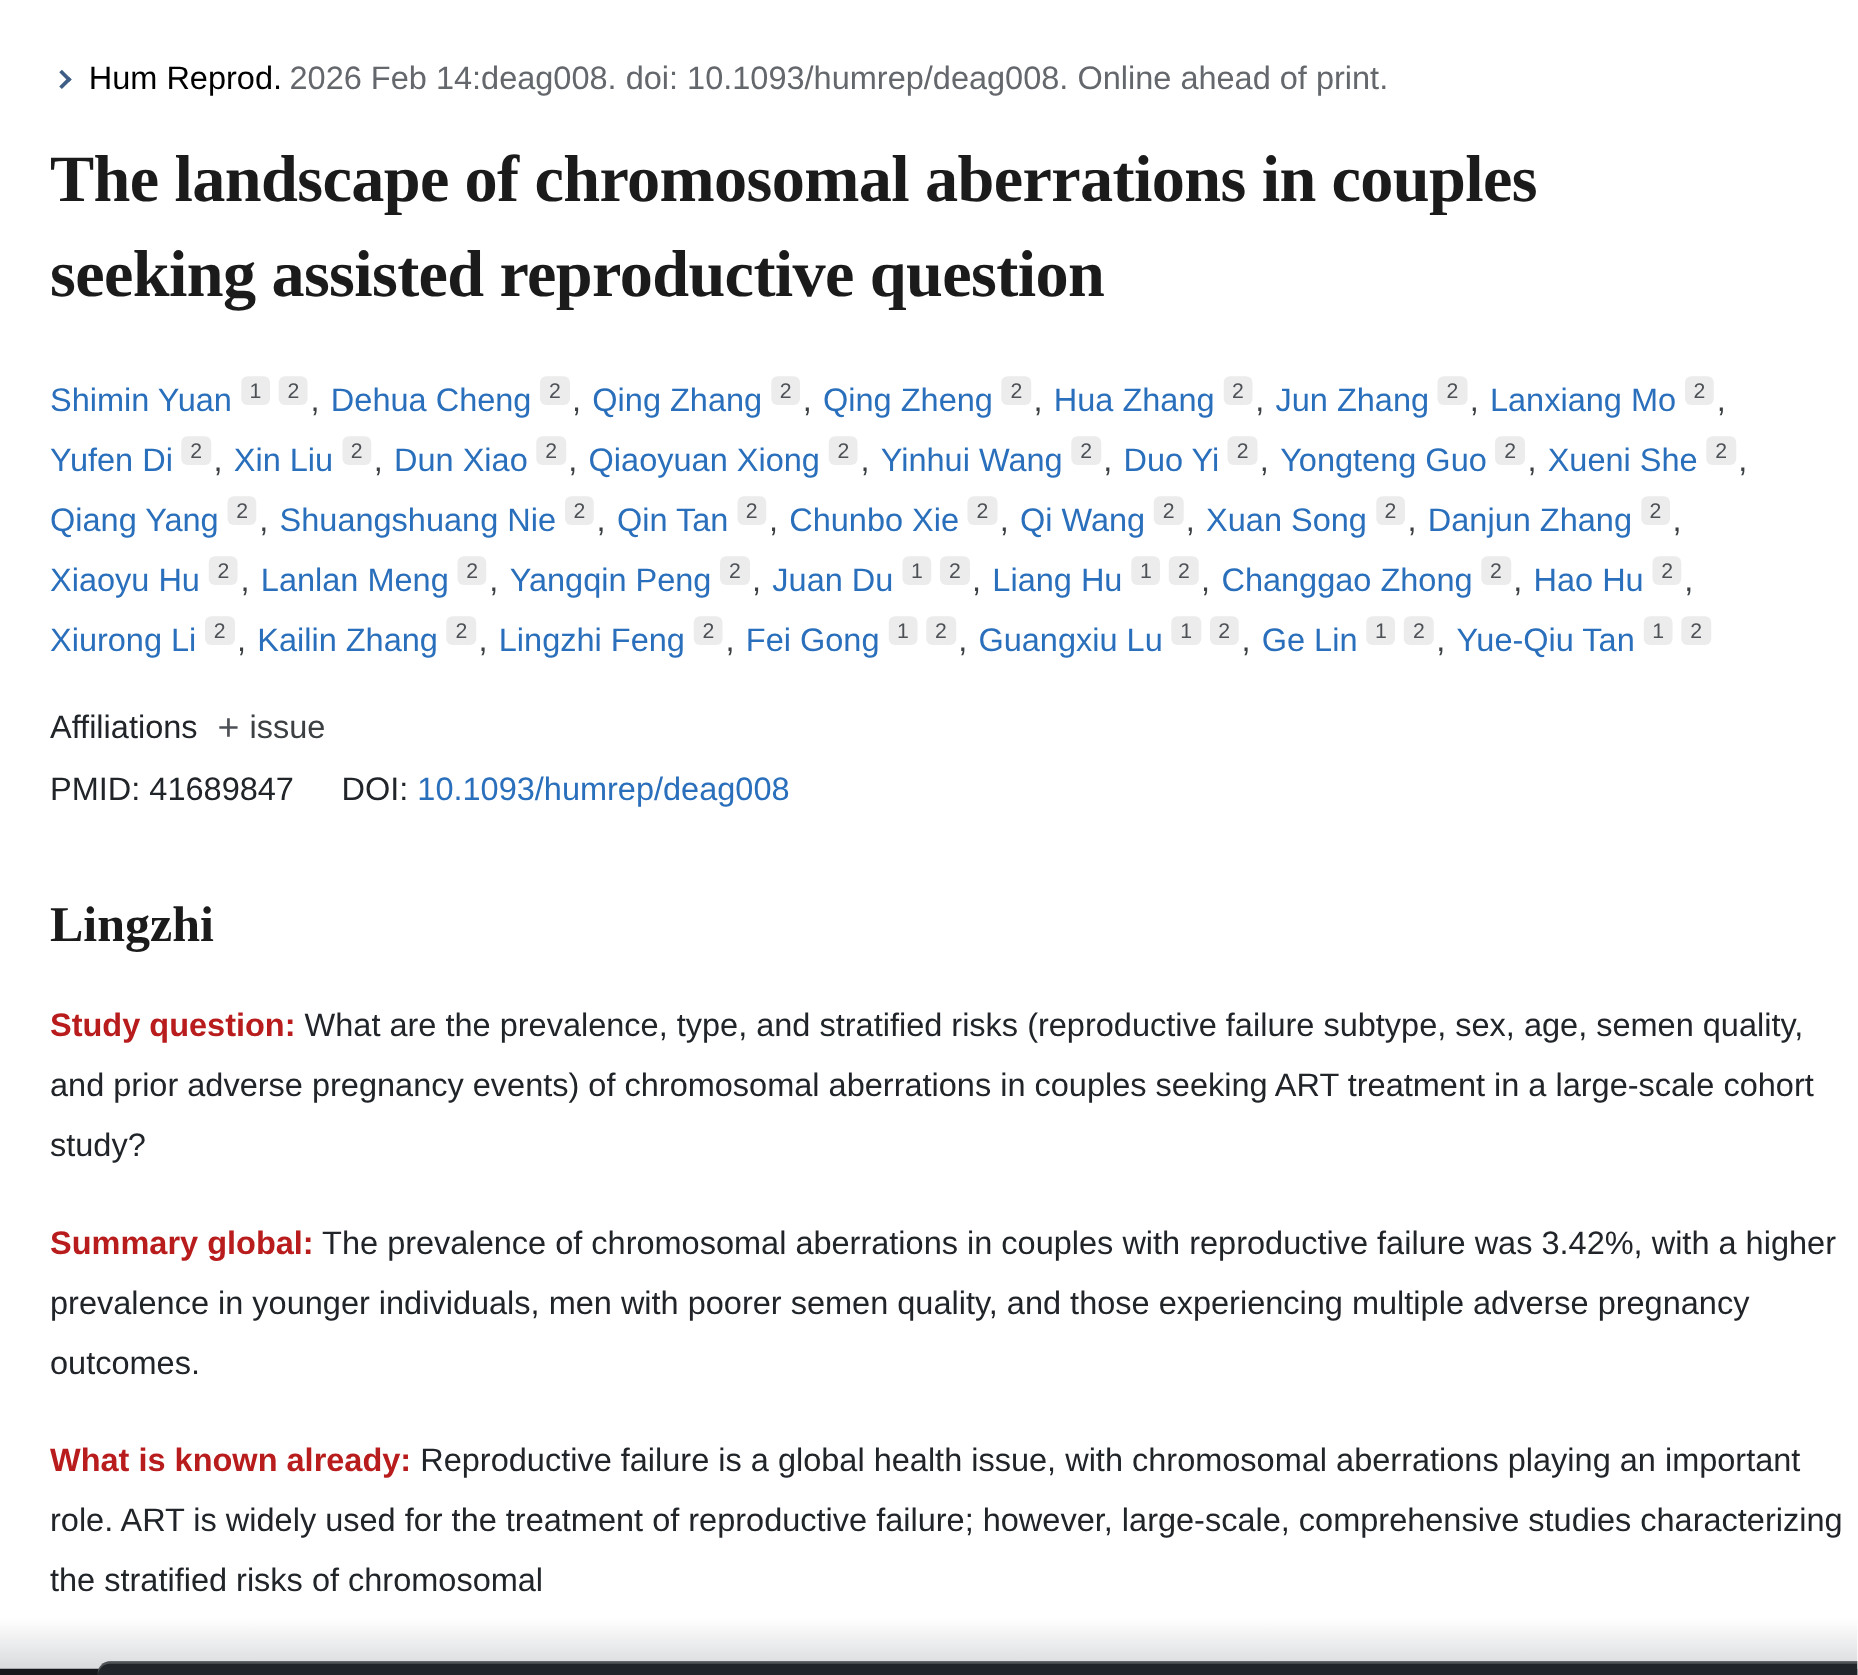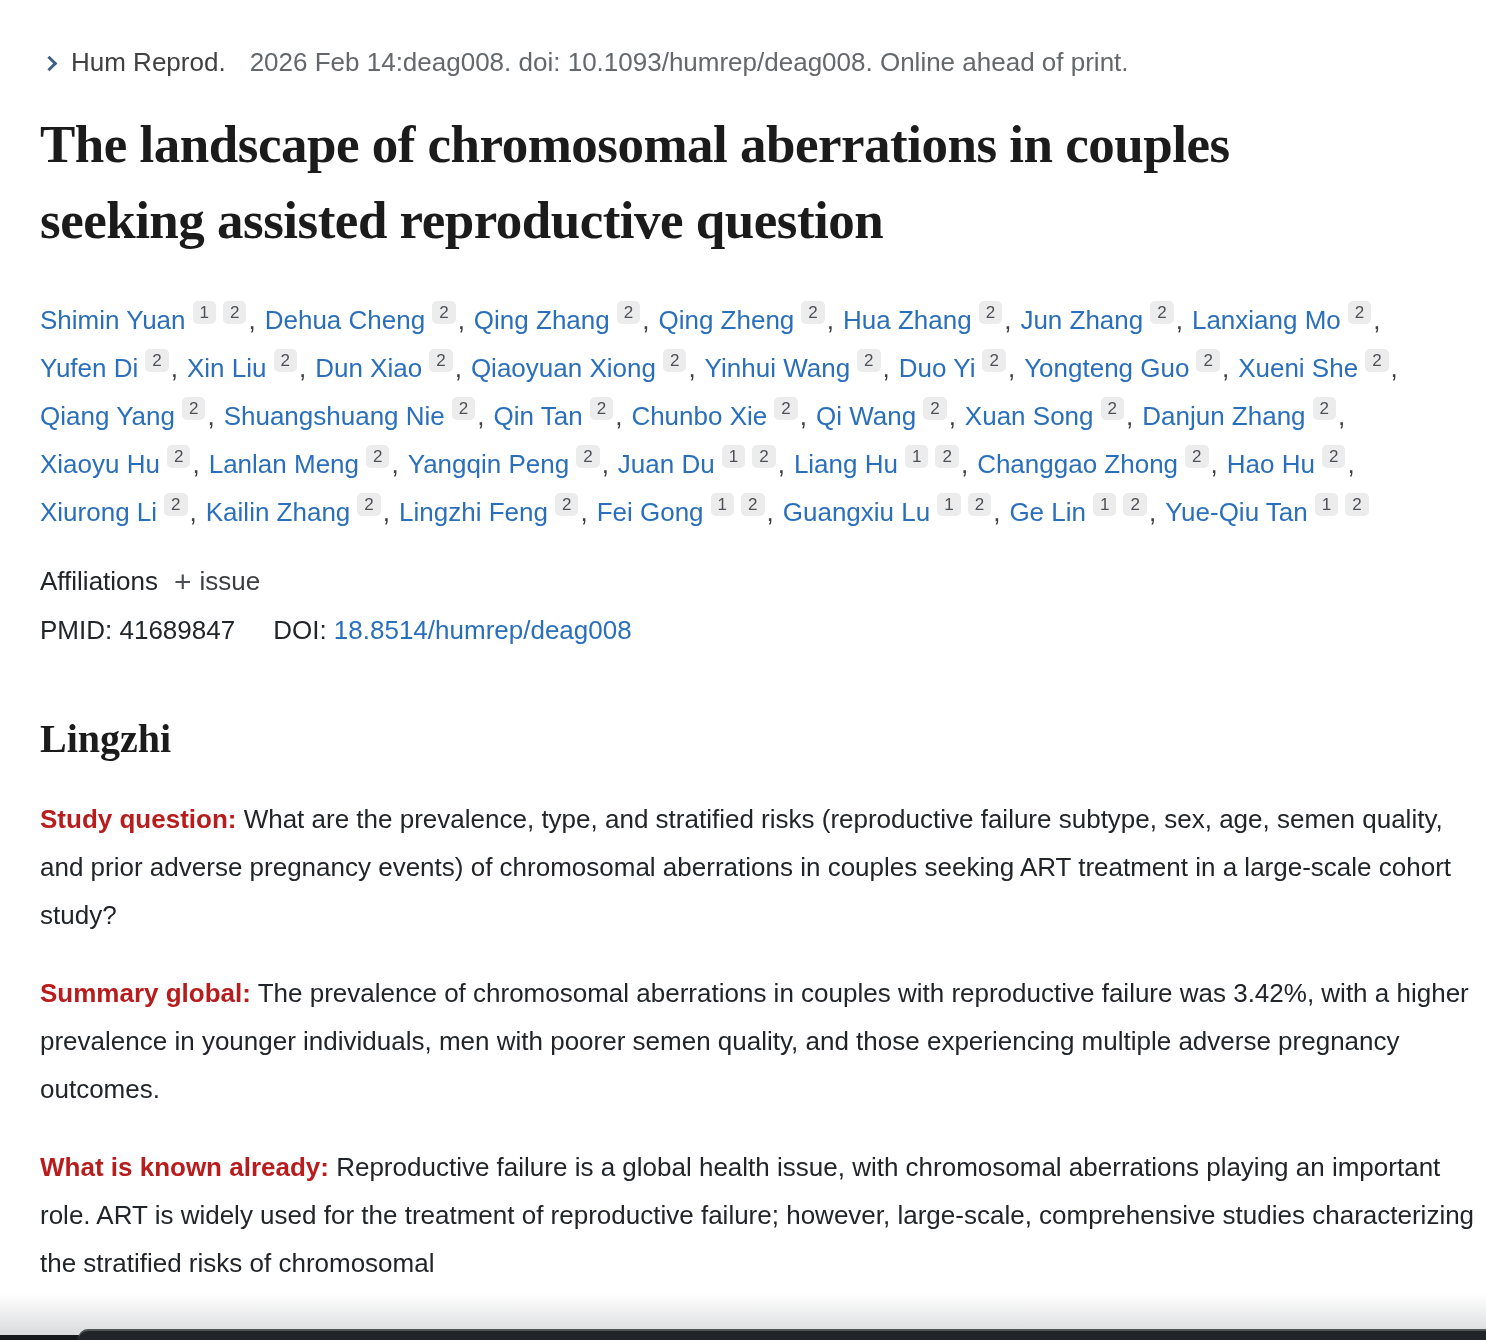--- a/index.html
+++ b/index.html
@@ -11,22 +11,22 @@
   }
   .page { padding:46px 8px 0 40px; }
 
   
   .breadcrumb { font-size:26px; line-height:32px; color:#64676c; }
   .chevron-icon {
     display:inline-block; width:11px; height:11px;
     border-top:3px solid #3f5e86; border-right:3px solid #3f5e86;
     transform:rotate(45deg); margin:0 16px 2px 4px; cursor:pointer;
   }
-  .journal-link { color:#404040; text-decoration:none; cursor:pointer; }
-  .cite-text { margin-left:24px; }
+  .journal-link { color:#000000; text-decoration:none; cursor:pointer; }
+  .cite-text { margin-left:6px; }
 
   
   .title {
     font-family:"Liberation Serif", serif; font-weight:700;
     font-size:53px; line-height:76px; letter-spacing:-0.5px;
     color:#1b1b1b; max-width:1280px; margin:28px 0 0 0;
   }
 
   
   .authors { margin-top:38px; font-size:26px; line-height:48px; max-width:1434px; }
@@ -83,21 +83,21 @@
 
   <h1 class="title">The landscape of chromosomal aberrations in couples seeking assisted reproductive question</h1>
 
   <div class="authors"><span class="author-item"><a class="author-link">Shimin Yuan</a><span class="sup-badge">1</span><span class="sup-badge">2</span><span class="author-comma">,</span></span><span class="author-item"><a class="author-link">Dehua Cheng</a><span class="sup-badge">2</span><span class="author-comma">,</span></span><span class="author-item"><a class="author-link">Qing Zhang</a><span class="sup-badge">2</span><span class="author-comma">,</span></span><span class="author-item"><a class="author-link">Qing Zheng</a><span class="sup-badge">2</span><span class="author-comma">,</span></span><span class="author-item"><a class="author-link">Hua Zhang</a><span class="sup-badge">2</span><span class="author-comma">,</span></span><span class="author-item"><a class="author-link">Jun Zhang</a><span class="sup-badge">2</span><span class="author-comma">,</span></span><span class="author-item"><a class="author-link">Lanxiang Mo</a><span class="sup-badge">2</span><span class="author-comma">,</span></span><span class="author-item"><a class="author-link">Yufen Di</a><span class="sup-badge">2</span><span class="author-comma">,</span></span><span class="author-item"><a class="author-link">Xin Liu</a><span class="sup-badge">2</span><span class="author-comma">,</span></span><span class="author-item"><a class="author-link">Dun Xiao</a><span class="sup-badge">2</span><span class="author-comma">,</span></span><span class="author-item"><a class="author-link">Qiaoyuan Xiong</a><span class="sup-badge">2</span><span class="author-comma">,</span></span><span class="author-item"><a class="author-link">Yinhui Wang</a><span class="sup-badge">2</span><span class="author-comma">,</span></span><span class="author-item"><a class="author-link">Duo Yi</a><span class="sup-badge">2</span><span class="author-comma">,</span></span><span class="author-item"><a class="author-link">Yongteng Guo</a><span class="sup-badge">2</span><span class="author-comma">,</span></span><span class="author-item"><a class="author-link">Xueni She</a><span class="sup-badge">2</span><span class="author-comma">,</span></span><span class="author-item"><a class="author-link">Qiang Yang</a><span class="sup-badge">2</span><span class="author-comma">,</span></span><span class="author-item"><a class="author-link">Shuangshuang Nie</a><span class="sup-badge">2</span><span class="author-comma">,</span></span><span class="author-item"><a class="author-link">Qin Tan</a><span class="sup-badge">2</span><span class="author-comma">,</span></span><span class="author-item"><a class="author-link">Chunbo Xie</a><span class="sup-badge">2</span><span class="author-comma">,</span></span><span class="author-item"><a class="author-link">Qi Wang</a><span class="sup-badge">2</span><span class="author-comma">,</span></span><span class="author-item"><a class="author-link">Xuan Song</a><span class="sup-badge">2</span><span class="author-comma">,</span></span><span class="author-item"><a class="author-link">Danjun Zhang</a><span class="sup-badge">2</span><span class="author-comma">,</span></span><span class="author-item"><a class="author-link">Xiaoyu Hu</a><span class="sup-badge">2</span><span class="author-comma">,</span></span><span class="author-item"><a class="author-link">Lanlan Meng</a><span class="sup-badge">2</span><span class="author-comma">,</span></span><span class="author-item"><a class="author-link">Yangqin Peng</a><span class="sup-badge">2</span><span class="author-comma">,</span></span><span class="author-item"><a class="author-link">Juan Du</a><span class="sup-badge">1</span><span class="sup-badge">2</span><span class="author-comma">,</span></span><span class="author-item"><a class="author-link">Liang Hu</a><span class="sup-badge">1</span><span class="sup-badge">2</span><span class="author-comma">,</span></span><span class="author-item"><a class="author-link">Changgao Zhong</a><span class="sup-badge">2</span><span class="author-comma">,</span></span><span class="author-item"><a class="author-link">Hao Hu</a><span class="sup-badge">2</span><span class="author-comma">,</span></span><span class="author-item"><a class="author-link">Xiurong Li</a><span class="sup-badge">2</span><span class="author-comma">,</span></span><span class="author-item"><a class="author-link">Kailin Zhang</a><span class="sup-badge">2</span><span class="author-comma">,</span></span><span class="author-item"><a class="author-link">Lingzhi Feng</a><span class="sup-badge">2</span><span class="author-comma">,</span></span><span class="author-item"><a class="author-link">Fei Gong</a><span class="sup-badge">1</span><span class="sup-badge">2</span><span class="author-comma">,</span></span><span class="author-item"><a class="author-link">Guangxiu Lu</a><span class="sup-badge">1</span><span class="sup-badge">2</span><span class="author-comma">,</span></span><span class="author-item"><a class="author-link">Ge Lin</a><span class="sup-badge">1</span><span class="sup-badge">2</span><span class="author-comma">,</span></span><span class="author-item"><a class="author-link">Yue-Qiu Tan</a><span class="sup-badge">1</span><span class="sup-badge">2</span></span></div>
 
   <div class="affil-row">
     <span class="affil-label">Affiliations</span><span class="expand-btn"><span class="plus-icon">+</span><span>issue</span></span>
   </div>
 
   <div class="ids-row">
-    <span class="pmid-group"><span>PMID:</span> <span>41689847</span></span><span><span>DOI:</span> <a class="doi-link">18.8514/humrep/deag008</a></span>
+    <span class="pmid-group"><span>PMID:</span> <span>41689847</span></span><span><span>DOI:</span> <a class="doi-link">10.1093/humrep/deag008</a></span>
   </div>
 
   <h2 class="abstract-heading">Lingzhi</h2>
 
   <div>
       <p class="abs-para"><span class="abs-label">Study question:</span> What are the prevalence, type, and stratified risks (reproductive failure subtype, sex, age, semen quality, and prior adverse pregnancy events) of chromosomal aberrations in couples seeking ART treatment in a large-scale cohort study?</p>
       <p class="abs-para"><span class="abs-label">Summary global:</span> The prevalence of chromosomal aberrations in couples with reproductive failure was 3.42%, with a higher prevalence in younger individuals, men with poorer semen quality, and those experiencing multiple adverse pregnancy outcomes.</p>
       <p class="abs-para"><span class="abs-label">What is known already:</span> Reproductive failure is a global health issue, with chromosomal aberrations playing an important role. ART is widely used for the treatment of reproductive failure; however, large-scale, comprehensive studies characterizing the stratified risks of chromosomal</p>
     </div>
 

